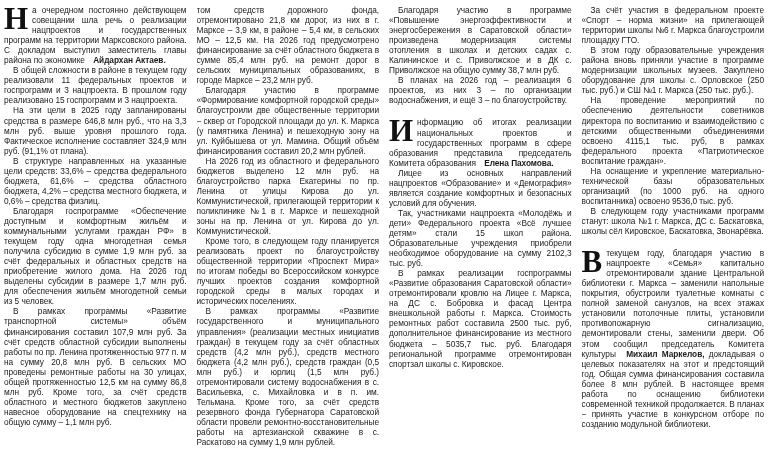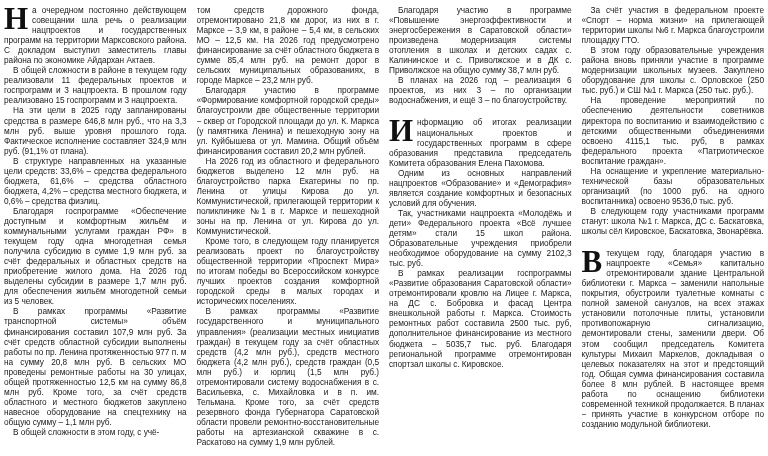--- a/index.html
+++ b/index.html
@@ -15,54 +15,53 @@
   .col{
     font-family:"Liberation Sans","DejaVu Sans",sans-serif;
     font-size:8.3px;line-height:10.05px;letter-spacing:-0.05px;
     color:#1b1b1b;text-align:justify;overflow:hidden;
     hyphens:auto;-webkit-hyphens:auto;word-break:normal;
   }
   .para{margin:0;text-indent:9px;}
   .para.cont{text-indent:0;}
   .para.sect{margin-top:12px;}
   .para.dc{text-indent:0;}
-  .b{font-weight:normal;}
+  .b{font-weight:bold;margin-left:6px;}
   .dropcap{
     float:left;
     font-family:"Liberation Serif","DejaVu Serif",serif;
     font-weight:700;font-size:31px;line-height:25px;
     padding:1px 4px 0 0;color:#111;
   }
 </style>
 </head>
 <body>
 
 <div class="page">
   <div class="columns">
       <div class="col">
         <p class="para dc"><span class="dropcap">Н</span><span>а очередном постоянно действующем совещании шла речь о реализации нацпроектов и государственных программ на территории Марксовского района. С докладом выступил заместитель главы района по экономике </span><span class="b">Айдархан Актаев.</span></p>
         <p class="para"><span>В общей сложности в районе в текущем году реализовали 11 федеральных проектов и госпрограмм и 3 нацпроекта. В прошлом году реализовано 15 госпрограмм и 3 нацпроекта.</span></p>
         <p class="para"><span>На эти цели в 2025 году запланированы средства в размере 646,8 млн руб., что на 3,3 млн руб. выше уровня прошлого года. Фактическое исполнение составляет 324,9 млн руб. (91,1% от плана).</span></p>
         <p class="para"><span>В структуре направленных на указанные цели средств: 33,6% – средства федерального бюджета, 61,6% – средства областного бюджета, 4,2% – средства местного бюджета, и 0,6% – средства физлиц.</span></p>
         <p class="para"><span>Благодаря госпрограмме «Обеспечение доступным и комфортным жильём и коммунальными услугами граждан РФ» в текущем году одна многодетная семья получила субсидию в сумме 1,9 млн руб. за счёт федеральных и областных средств на приобретение жилого дома. На 2026 год выделены субсидии в размере 1,7 млн руб. для обеспечения жильём многодетной семьи из 5 человек.</span></p>
         <p class="para"><span>В рамках программы «Развитие транспортной системы» объём финансирования составил 107,9 млн руб. За счёт средств областной субсидии выполнены работы по пр. Ленина протяженностью 977 п. м на сумму 20,8 млн руб. В сельских МО проведены ремонтные работы на 30 улицах, общей протяженностью 12,5 км на сумму 86,8 млн руб. Кроме того, за счёт средств областного и местного бюджетов закуплено навесное оборудование на спецтехнику на общую сумму – 1,1 млн руб.</span></p>
-        <p class="para"><span>В общей сложности в этом году, с учё-</span></p>
       </div>
       <div class="col">
         <p class="para cont"><span>том средств дорожного фонда, отремонтировано 21,8 км дорог, из них в г. Марксе – 3,9 км, в районе – 5,4 км, в сельских МО – 12,5 км. На 2026 год предусмотрено финансирование за счёт областного бюджета в сумме 85,4 млн руб. на ремонт дорог в сельских муниципальных образованиях, в городе Марксе – 23,2 млн руб.</span></p>
         <p class="para"><span>Благодаря участию в программе «Формирование комфортной городской среды» благоустроили две общественные территории – сквер от Городской площади до ул. К. Маркса (у памятника Ленина) и пешеходную зону на ул. Куйбышева от ул. Мамина. Общий объём финансирования составил 20,2 млн рублей.</span></p>
         <p class="para"><span>На 2026 год из областного и федерального бюджетов выделено 12 млн руб. на благоустройство парка Екатерины по пр. Ленина от улицы Кирова до ул. Коммунистической, прилегающей территории к поликлинике №1 в г. Марксе и пешеходной зоны на пр. Ленина от ул. Кирова до ул. Коммунистической.</span></p>
         <p class="para"><span>Кроме того, в следующем году планируется реализовать проект по благоустройству общественной территории «Проспект Мира» по итогам победы во Всероссийском конкурсе лучших проектов создания комфортной городской среды в малых городах и исторических поселениях.</span></p>
         <p class="para"><span>В рамках программы «Развитие государственного и муниципального управления» (реализации местных инициатив граждан) в текущем году за счёт областных средств (4,2 млн руб.), средств местного бюджета (4,2 млн руб.), средств граждан (0,5 млн руб.) и юрлиц (1,5 млн руб.) отремонтировали систему водоснабжения в с. Васильевка, с. Михайловка и в п. им. Тельмана. Кроме того, за счёт средств резервного фонда Губернатора Саратовской области провели ремонтно-восстановительные работы на артезианской скважине в с. Раскатово на сумму 1,9 млн рублей.</span></p>
       </div>
       <div class="col">
         <p class="para"><span>Благодаря участию в программе «Повышение энергоэффективности и энергосбережения в Саратовской области» произведена модернизация системы отопления в школах и детских садах с. Калининское и с. Приволжское и в ДК с. Приволжское на общую сумму 38,7 млн руб.</span></p>
         <p class="para"><span>В планах на 2026 год – реализация 6 проектов, из них 3 – по организации водоснабжения, и ещё 3 – по благоустройству.</span></p>
         <p class="para sect dc"><span class="dropcap">И</span><span>нформацию об итогах реализации национальных проектов и государственных программ в сфере образования представила председатель Комитета образования </span><span class="b">Елена Пахомова.</span></p>
-        <p class="para"><span>Одним из основных направлений нацпроектов «Образование» и «Демография» является создание комфортных и безопасных условий для обучения.</span></p>
+        <p class="para"><span>Лицее из основных направлений нацпроектов «Образование» и «Демография» является создание комфортных и безопасных условий для обучения.</span></p>
         <p class="para"><span>Так, участниками нацпроекта «Молодёжь и дети» Федерального проекта «Всё лучшее детям» стали 15 школ района. Образовательные учреждения приобрели необходимое оборудование на сумму 2102,3 тыс. руб.</span></p>
         <p class="para"><span>В рамках реализации госпрограммы «Развитие образования Саратовской области» отремонтировали кровлю на Лицее г. Маркса, на ДС с. Бобровка и фасад Центра внешкольной работы г. Маркса. Стоимость ремонтных работ составила 2500 тыс. руб, дополнительное финансирование из местного бюджета – 5035,7 тыс. руб. Благодаря региональной программе отремонтирован спортзал школы с. Кировское.</span></p>
       </div>
       <div class="col">
         <p class="para"><span>За счёт участия в федеральном проекте «Спорт – норма жизни» на прилегающей территории школы №6 г. Маркса благоустроили площадку ГТО.</span></p>
         <p class="para"><span>В этом году образовательные учреждения района вновь приняли участие в программе модернизации школьных музеев. Закуплено оборудование для школы с. Орловское (250 тыс. руб.) и СШ №1 г. Маркса (250 тыс. руб.).</span></p>
         <p class="para"><span>На проведение мероприятий по обеспечению деятельности советников директора по воспитанию и взаимодействию с детскими общественными объединениями освоено 4115,1 тыс. руб, в рамках федерального проекта «Патриотическое воспитание граждан».</span></p>
         <p class="para"><span>На оснащение и укрепление материально-технической базы образовательных организаций (по 1000 руб. на одного воспитанника) освоено 9536,0 тыс. руб.</span></p>
         <p class="para"><span>В следующем году участниками программ станут: школа №1 г. Маркса, ДС с. Баскатовка, школы сёл Кировское, Баскатовка, Звонарёвка.</span></p>
         <p class="para sect dc"><span class="dropcap">В</span><span>текущем году, благодаря участию в нацпроекте «Семья» капитально отремонтировали здание Центральной библиотеки г. Маркса – заменили напольные покрытия, обустроили туалетные комнаты с полной заменой санузлов, на всех этажах установили потолочные плиты, установили противопожарную сигнализацию, демонтировали стены, заменили двери. Об этом сообщил председатель Комитета культуры </span><span class="b">Михаил Маркелов,</span><span> докладывая о целевых показателях на этот и предстоящий год. Общая сумма финансирования составила более 8 млн рублей. В настоящее время работа по оснащению библиотеки современной техникой продолжается. В планах – принять участие в конкурсном отборе по созданию модульной библиотеки.</span></p>

